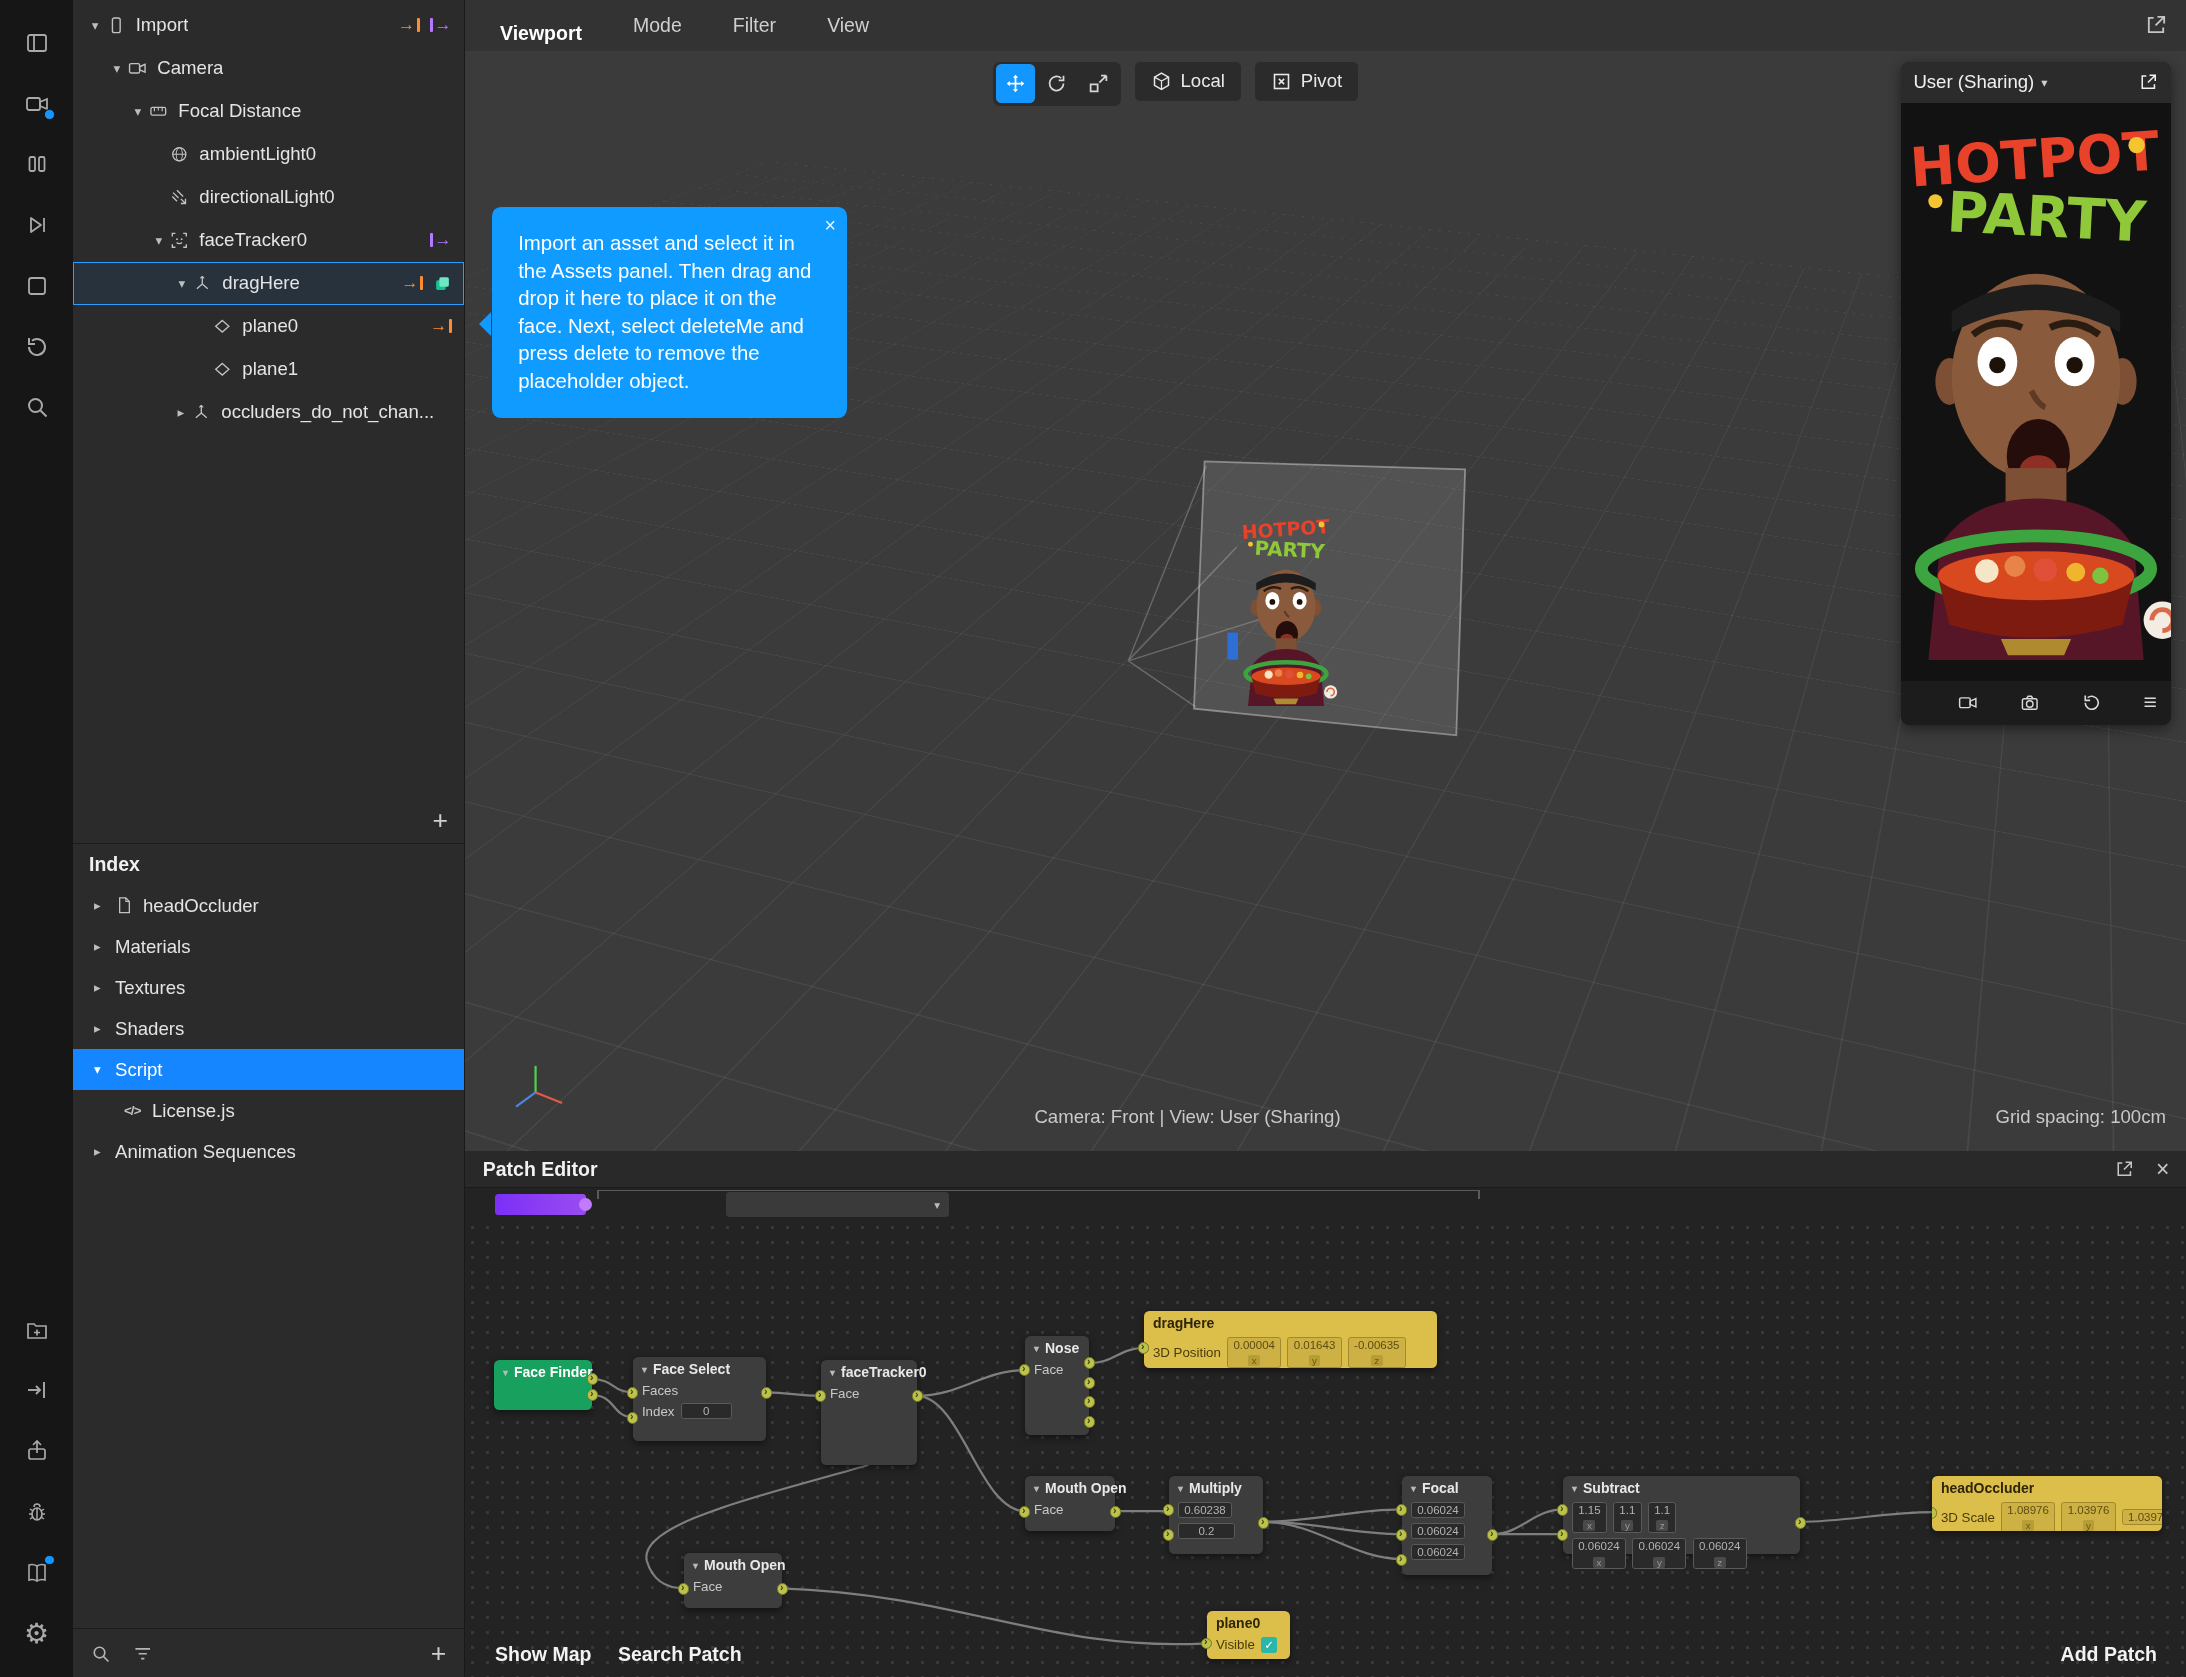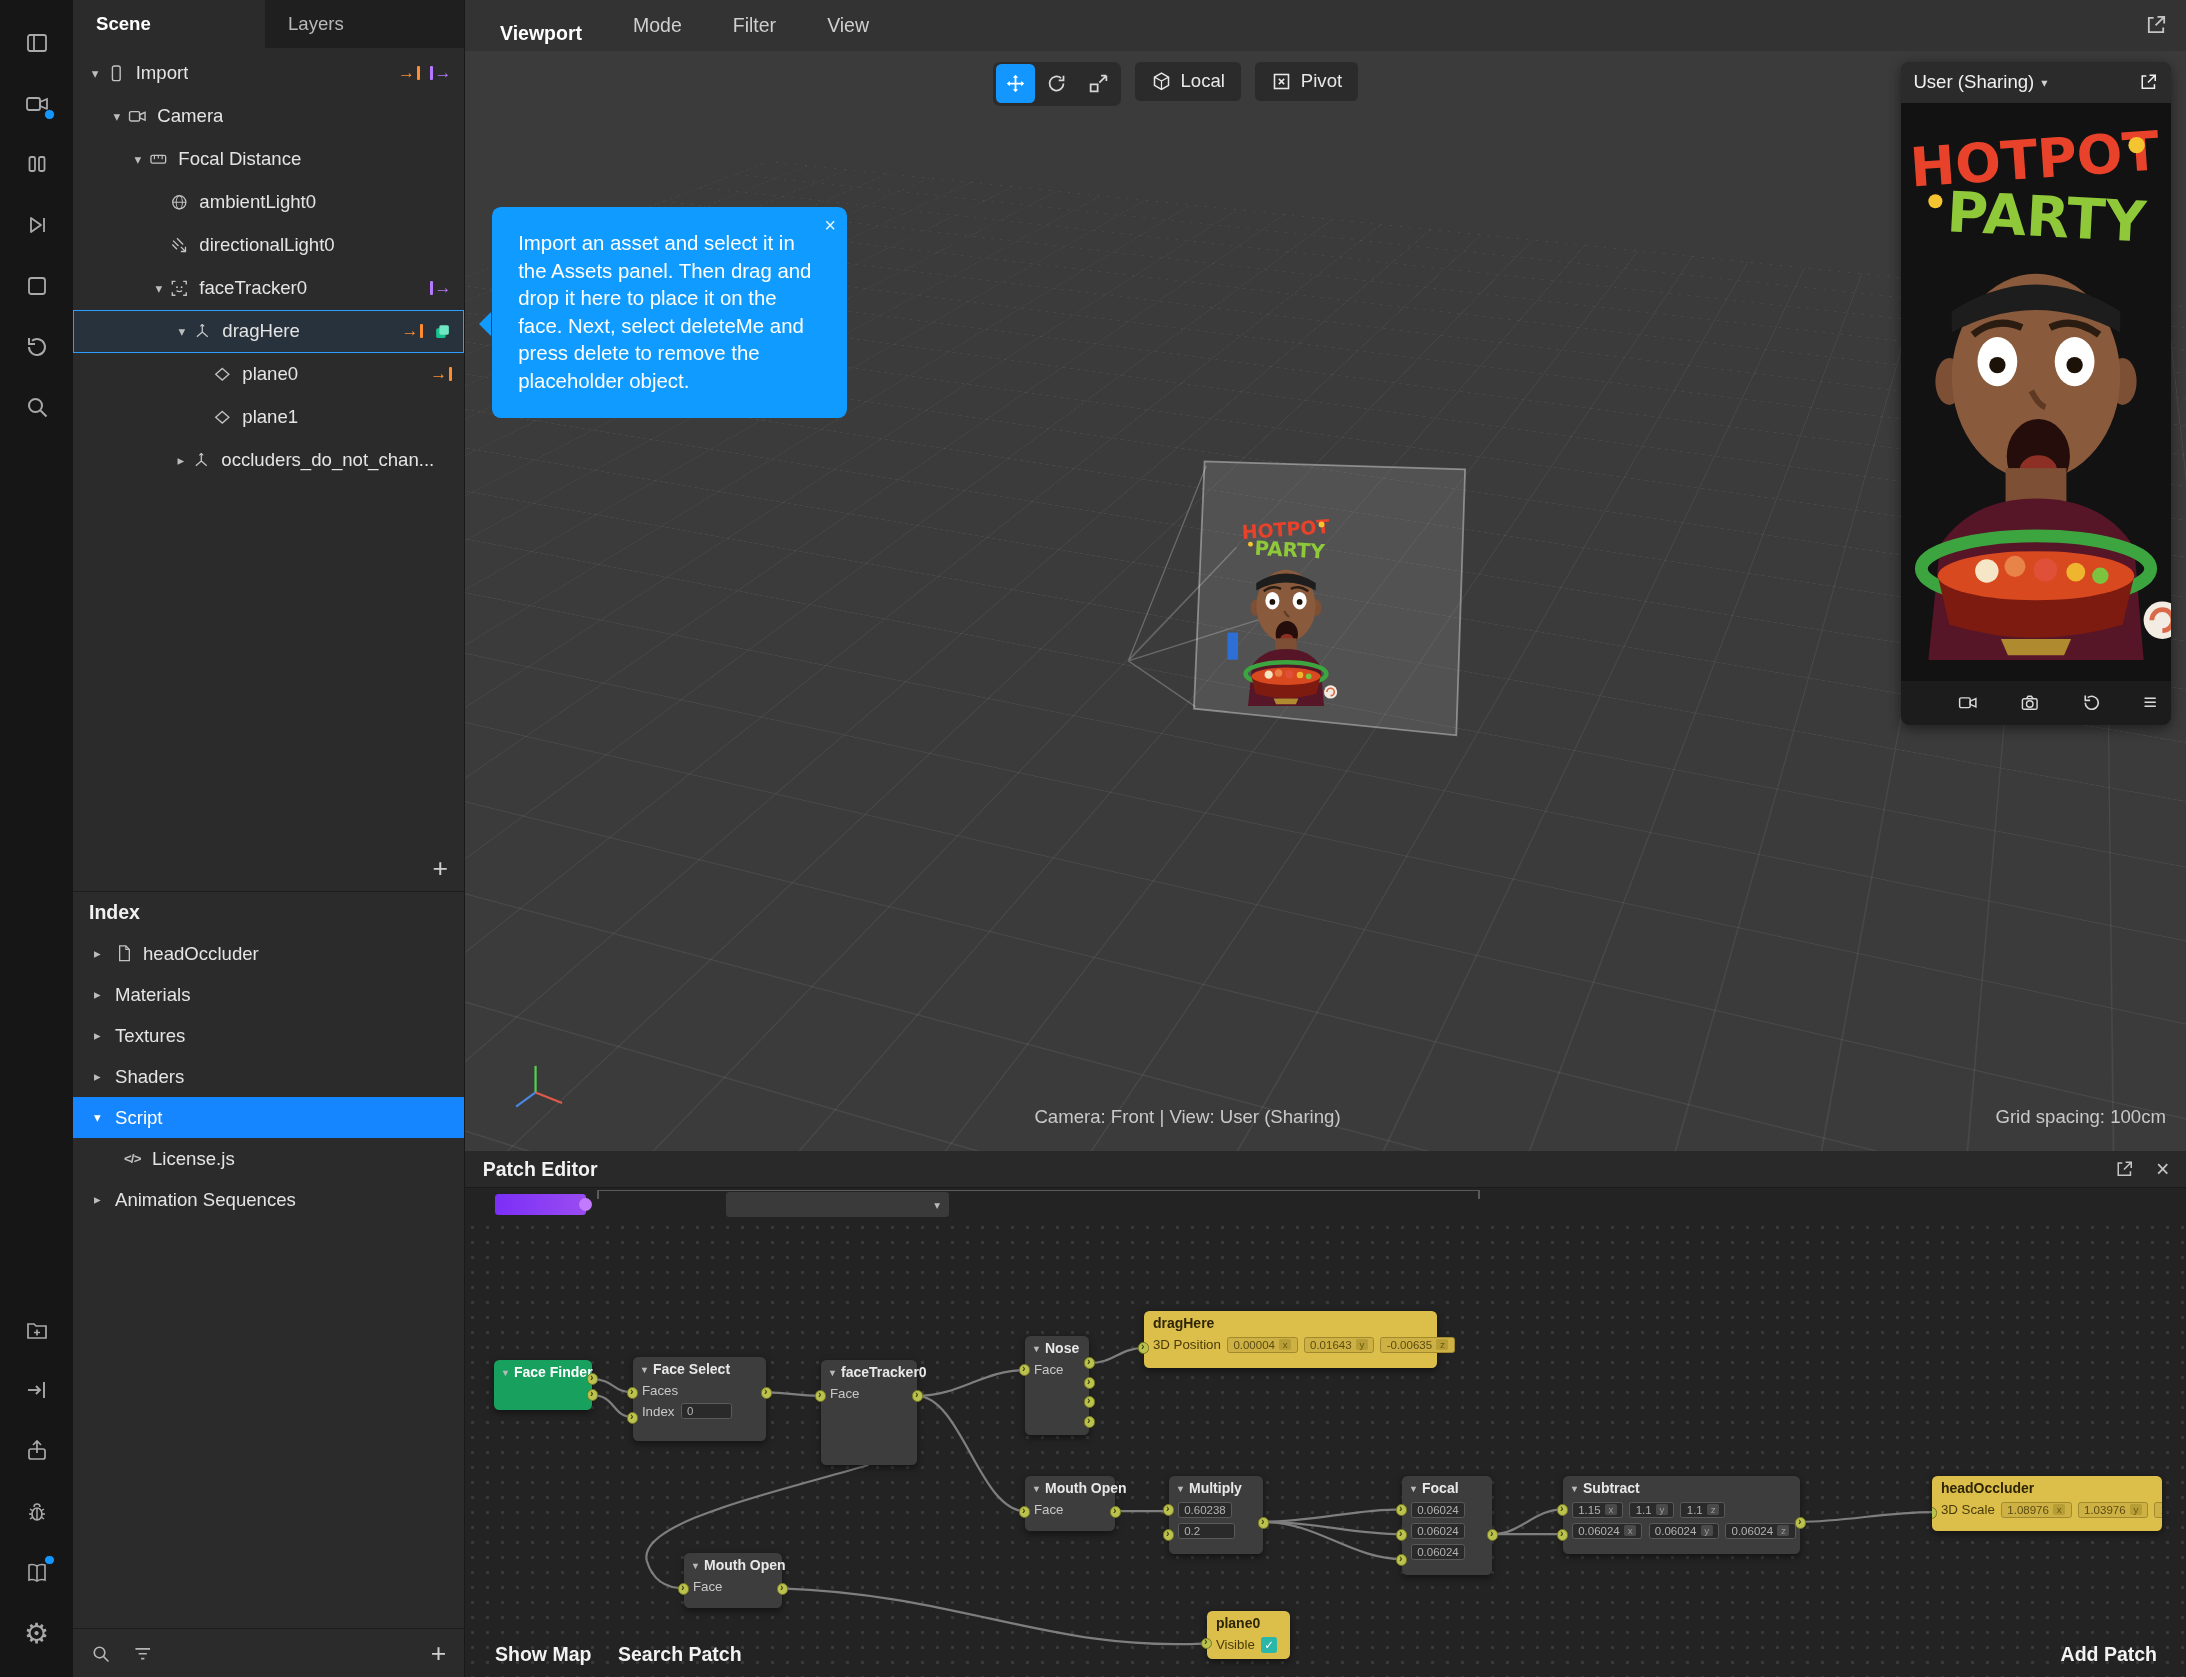--- a/index.html
+++ b/index.html
@@ -102,21 +102,21 @@
   .mini-chip { position:absolute; left:30px; top:6.2px; width:91px; height:20.4px; border-radius:3.5px; background:linear-gradient(90deg,#7b2ff7,#9a4cf0); }
   .mini-chip::after { content:""; position:absolute; right:-6.2px; top:3.5px; width:13.3px; height:13.3px; border-radius:50%; background:#c27bff; }
   .mini-dd { position:absolute; left:261px; top:4.4px; width:223px; height:25px; background:#3a3a3a; border-radius:3.5px; display:flex; align-items:center; justify-content:flex-end; padding-right:8.9px; color:#bbb; font-size:11.5px; cursor:pointer; }
   .pcanvas { position:absolute; left:0; right:0; top:69px; bottom:0;
     background-image:radial-gradient(circle,#3a3a3a 1.4px, transparent 1.5px); background-size:15px 15px; }
   .wires { position:absolute; left:0; top:0; pointer-events:none; }
   .pnode { position:absolute; background:#3d3d3d; border-radius:5.3px; box-shadow:0 2.7px 7px rgba(0,0,0,.45); }
   .phead { padding:4.4px 8.9px 2.7px; font-weight:bold; font-size:14px; color:#e8e8e8; display:flex; align-items:center; gap:6.2px; white-space:nowrap; }
   .phead .tri { font-size:9.8px; color:#b9b9b9; }
   .prow { display:flex; align-items:center; gap:6.2px; padding:2.7px 8.9px; font-size:13.3px; color:#c9c9c9; white-space:nowrap; }
-  .vbox { background:#2a2a2a; border:0.9px solid #5a5a5a; border-radius:2.7px; padding:0.9px 5.3px; font-size:11.5px; color:#b2b2b2; display:inline-flex; align-items:center; gap:4.4px; }
+  .vbox { background:#2a2a2a; border:0.9px solid #5a5a5a; border-radius:2.7px; padding:0.9px 5.3px; font-size:11.5px; color:#b2b2b2; display:inline-flex; align-items:center; gap:4.4px;flex-direction:column; }
   .vax { background:#4a4a4a; color:#9a9a9a; font-size:9.8px; padding:0 3.5px; border-radius:1.8px; }
   .pnode.yellow { background:#dcbe4b; }
   .pnode.yellow .phead { color:#2e2506; }
   .pnode.yellow .prow { color:#4a3c0a; }
   .pnode.yellow .vbox { background:#cdb144; border-color:#a2892c; color:#5c4c12; }
   .pnode.yellow .vax { background:#b79d36; color:#6b590f; }
   .pnode.green { background:#17a05e; }
   .pnode.green .phead { color:#fff; }
   .pp { position:absolute; width:11.5px; height:11.5px; border-radius:50%; background:#bcc24e; border:1.8px solid #75791f; }
   .pp::after { content:"›"; position:absolute; left:2.2px; top:-3.5px; font-size:10.6px; font-weight:bold; color:#3f420e; }
@@ -349,28 +349,20 @@
         <use href="#i-docs"></use>
       </svg>
       <span class="notif-dot top"></span>
     </div>
   <div class="rail-btn">
       <span class="gear-glyph">⚙</span>
     </div>
 </div>
 
 <div id="scene-panel">
-  <div class="tabbar">
-    <div class="tab active">
-        <span>Scene</span>
-      </div>
-    <div class="tab">
-        <span>Layers</span>
-      </div>
-  </div>
 
   <div class="tree-area">
     <div class="trow d0">
       <span class="chev">▾</span>
       <span class="ticon">
           <svg class="ic" viewBox="0 0 21 21" width="18.6" height="18.6">
             <use href="#i-device"></use>
           </svg>
         </span>
       <span class="tlabel">Import</span>

